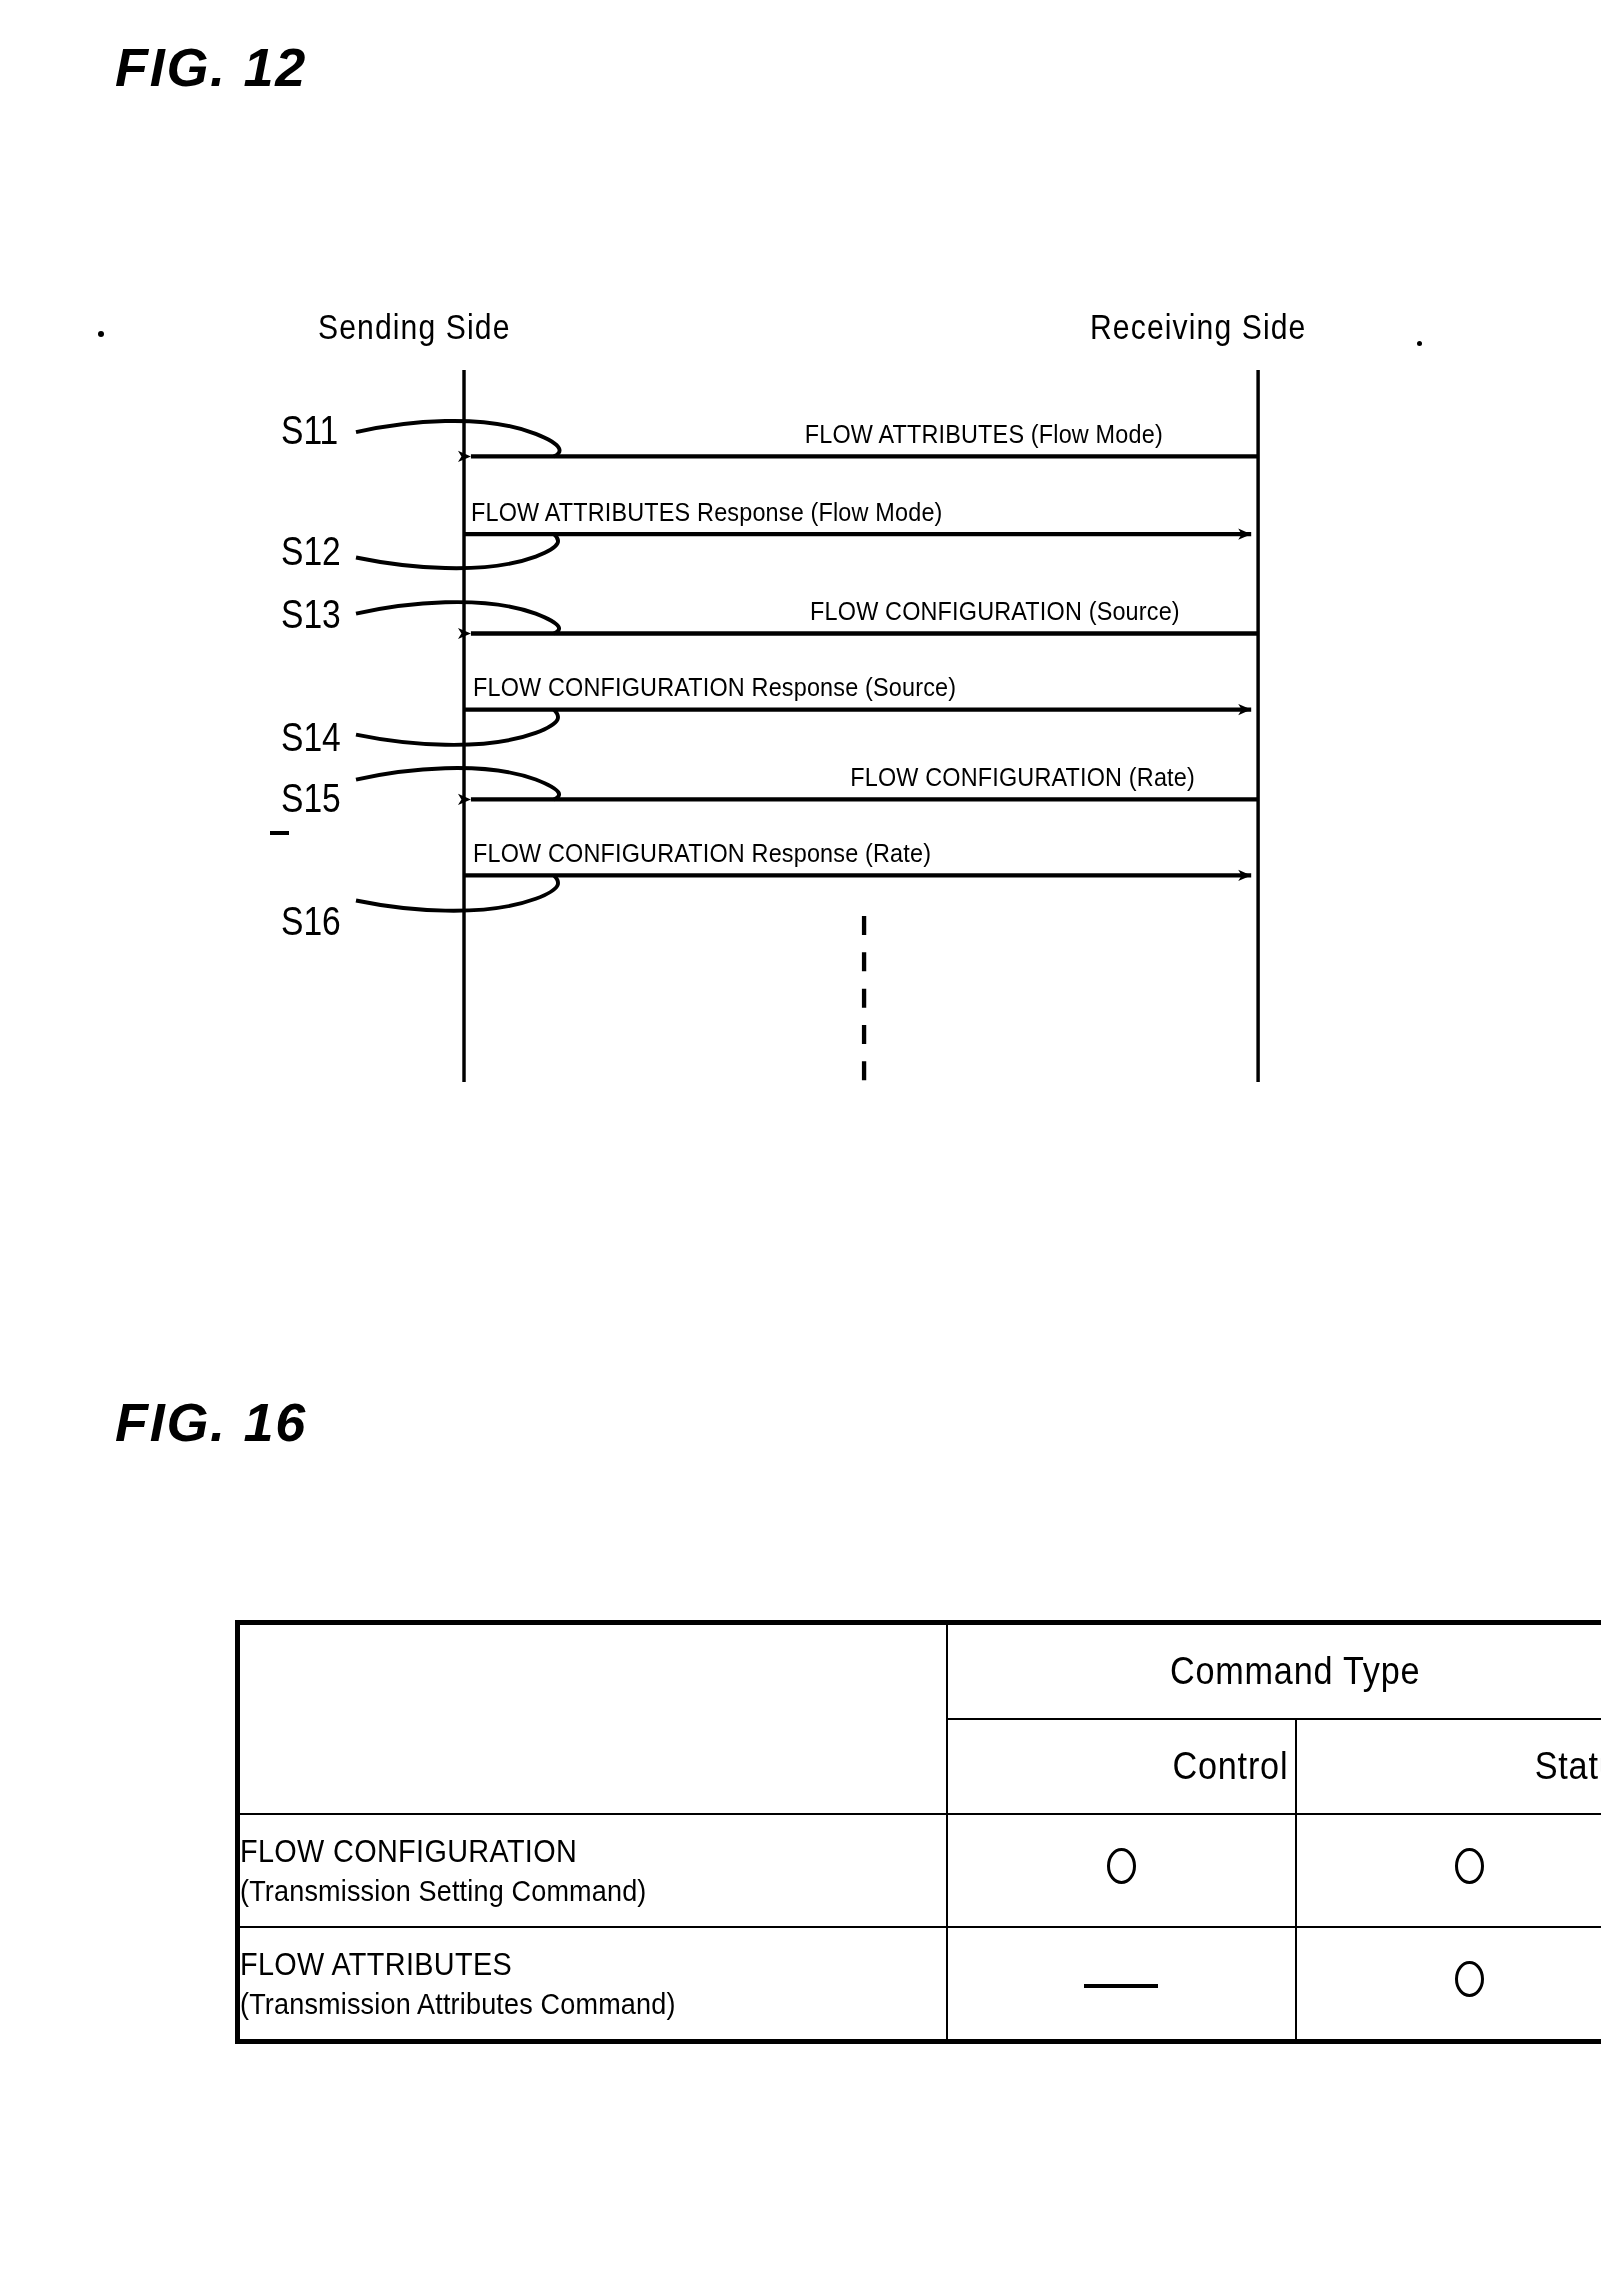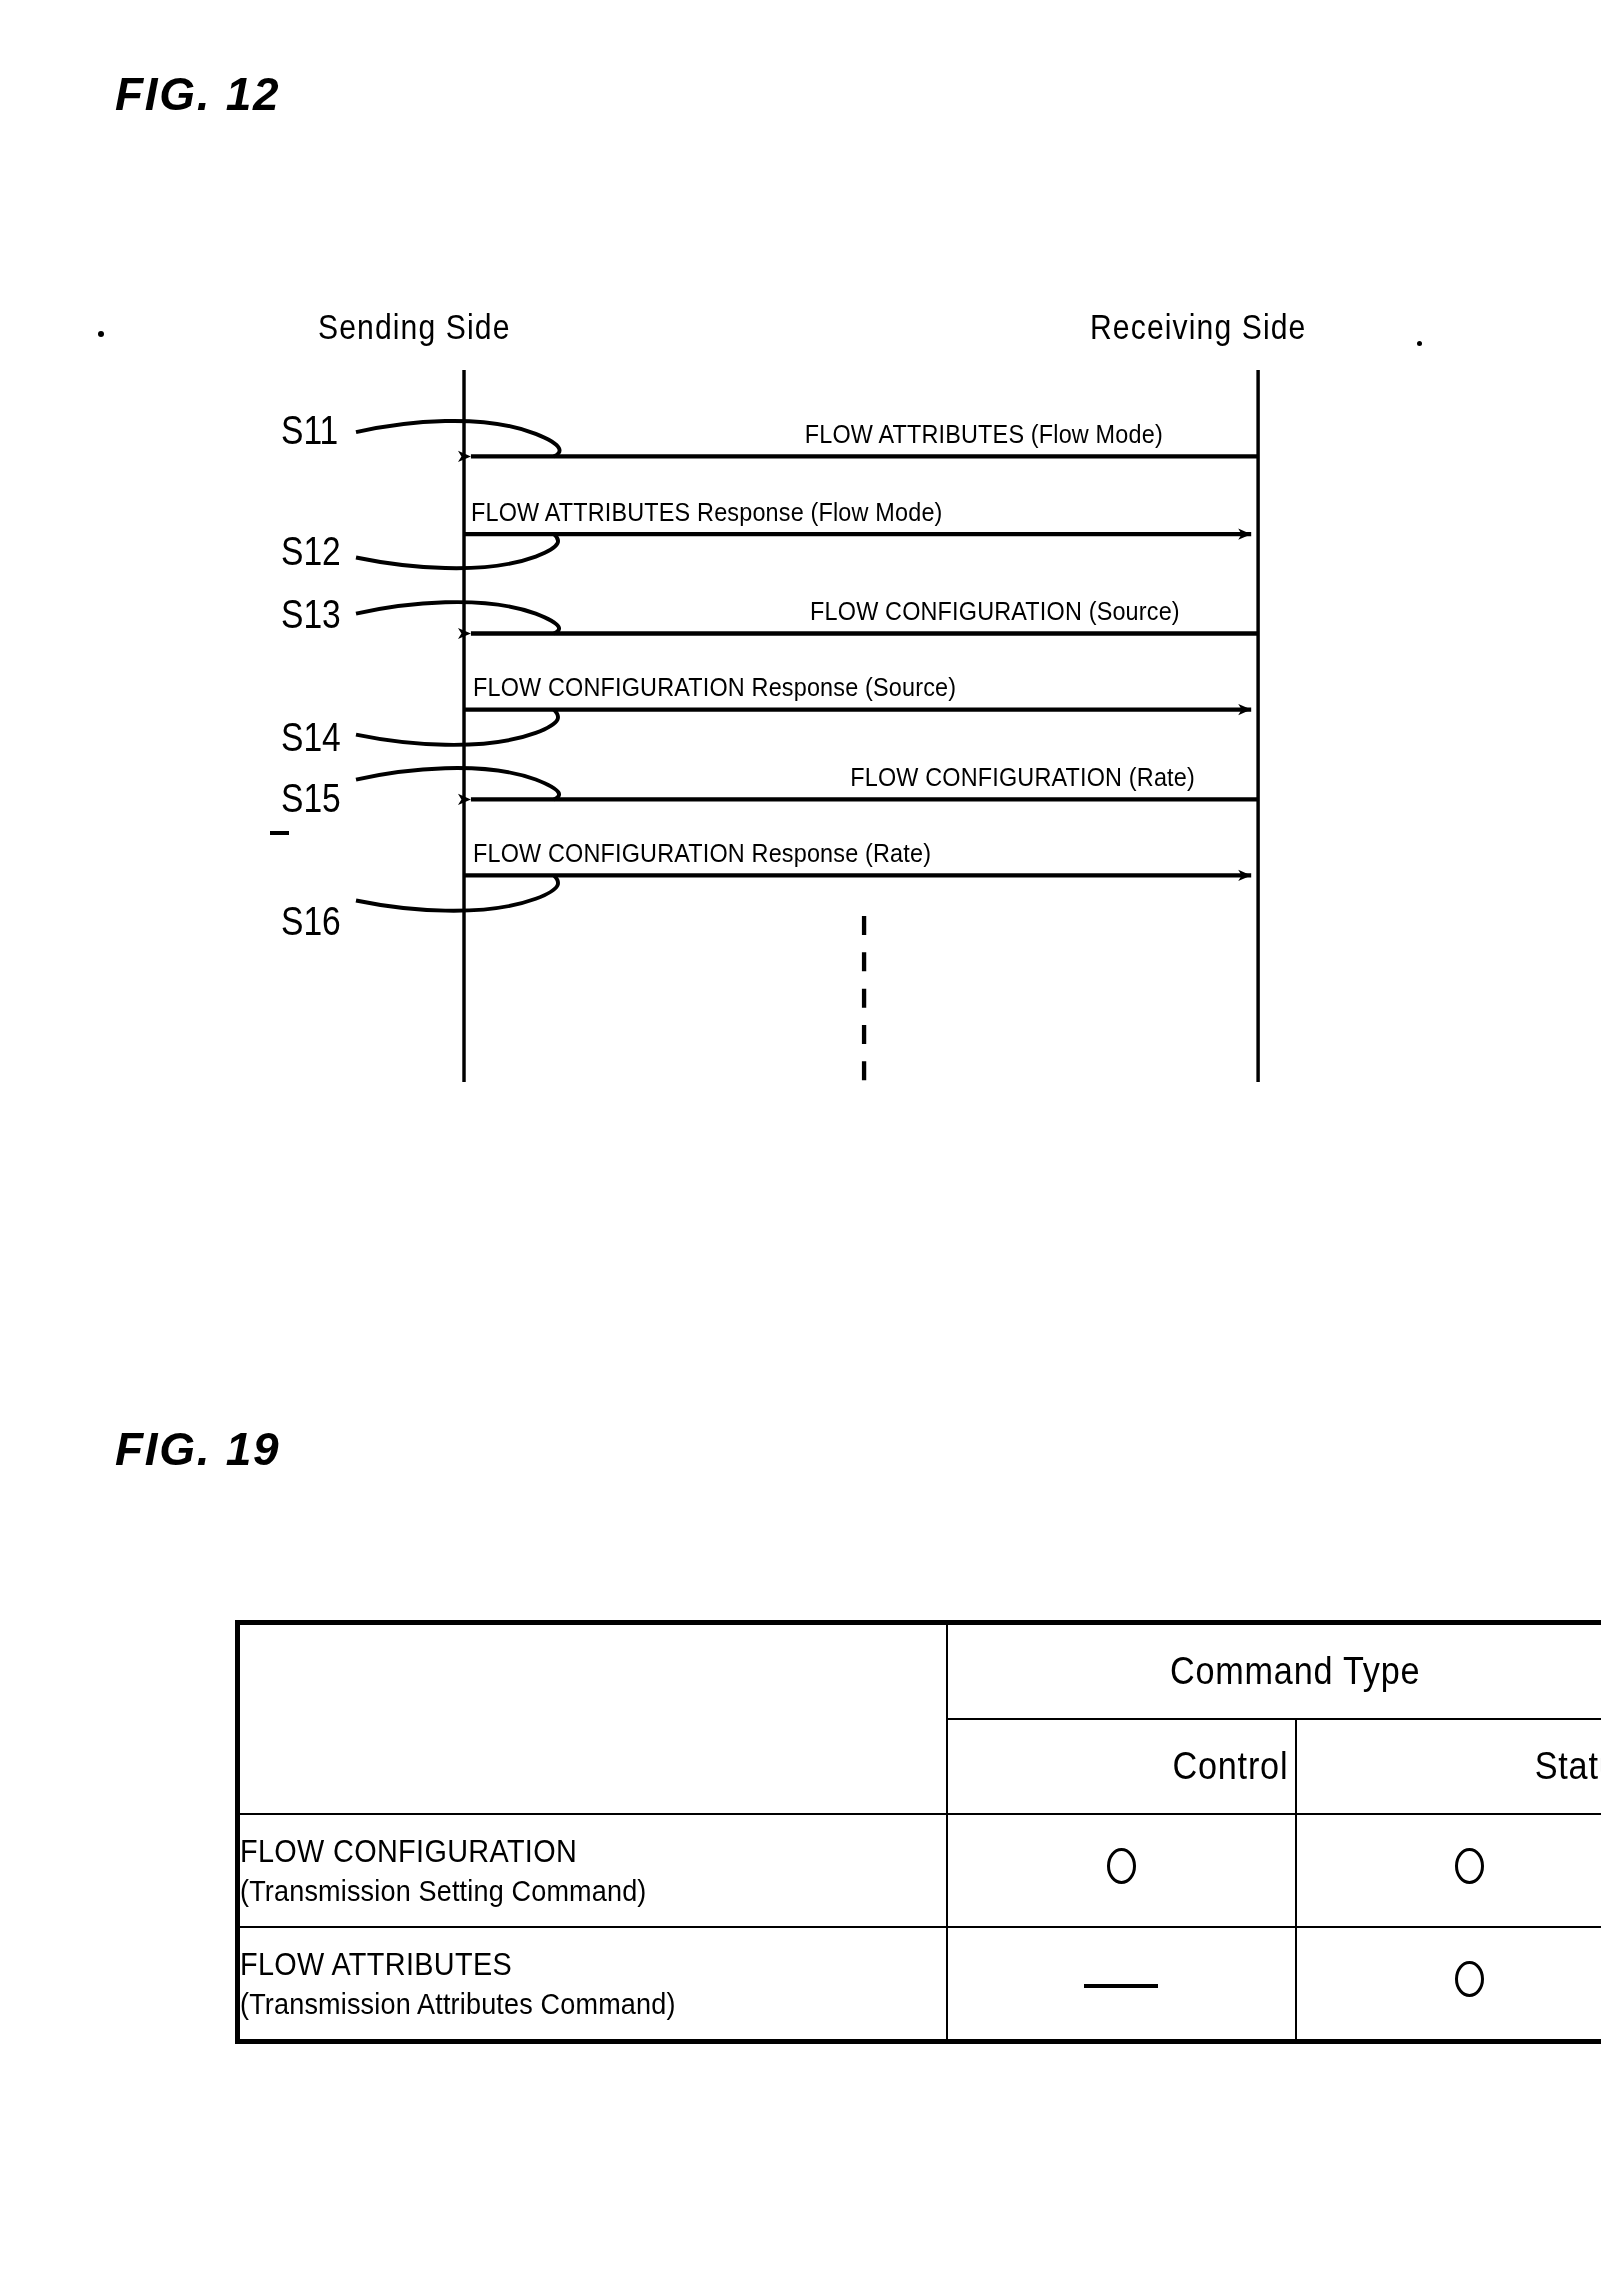--- a/index.html
+++ b/index.html
@@ -14,24 +14,23 @@
     font-family: "Liberation Sans", sans-serif;
     color: #000000;
     overflow: hidden;
   }
 
   .fig-title {
     position: absolute;
     font-family: "Liberation Sans", sans-serif;
     font-style: italic;
     font-weight: bold;
-    font-size: 46px;
+    font-size: 54px;
     letter-spacing: 1.7px;
     white-space: nowrap;
-    margin-top: 31px;
   }
   #fig12-title { left: 115px; top: 36px; }
   #fig13-title { left: 115px; top: 1391px; }
 
   
   #fig12 {
     position: absolute;
     left: 0;
     top: 0;
     width: 1602px;
@@ -219,21 +218,21 @@
   </svg>
 
   <div class="speck" style="left:98px; top:331px; width:6px; height:6px;"></div>
   <div class="speck" style="left:1417px; top:341px; width:5.2px; height:5.2px;"></div>
 
   <div class="speck" style="left:270px; top:831px; width:19px; height:4.3px; border-radius:0;"></div>
 </div>
 
 <div>
 
-  <div class="fig-title" id="fig13-title">FIG. 19</div>
+  <div class="fig-title" id="fig13-title">FIG. 16</div>
 
   <table id="fig13-table">
     <colgroup>
       <col class="col-blank">
         <col class="col-ctrl">
         <col class="col-status">
     </colgroup>
     <tbody>
       <tr>
         <td class="outer-l outer-t" rowspan="2"></td>

